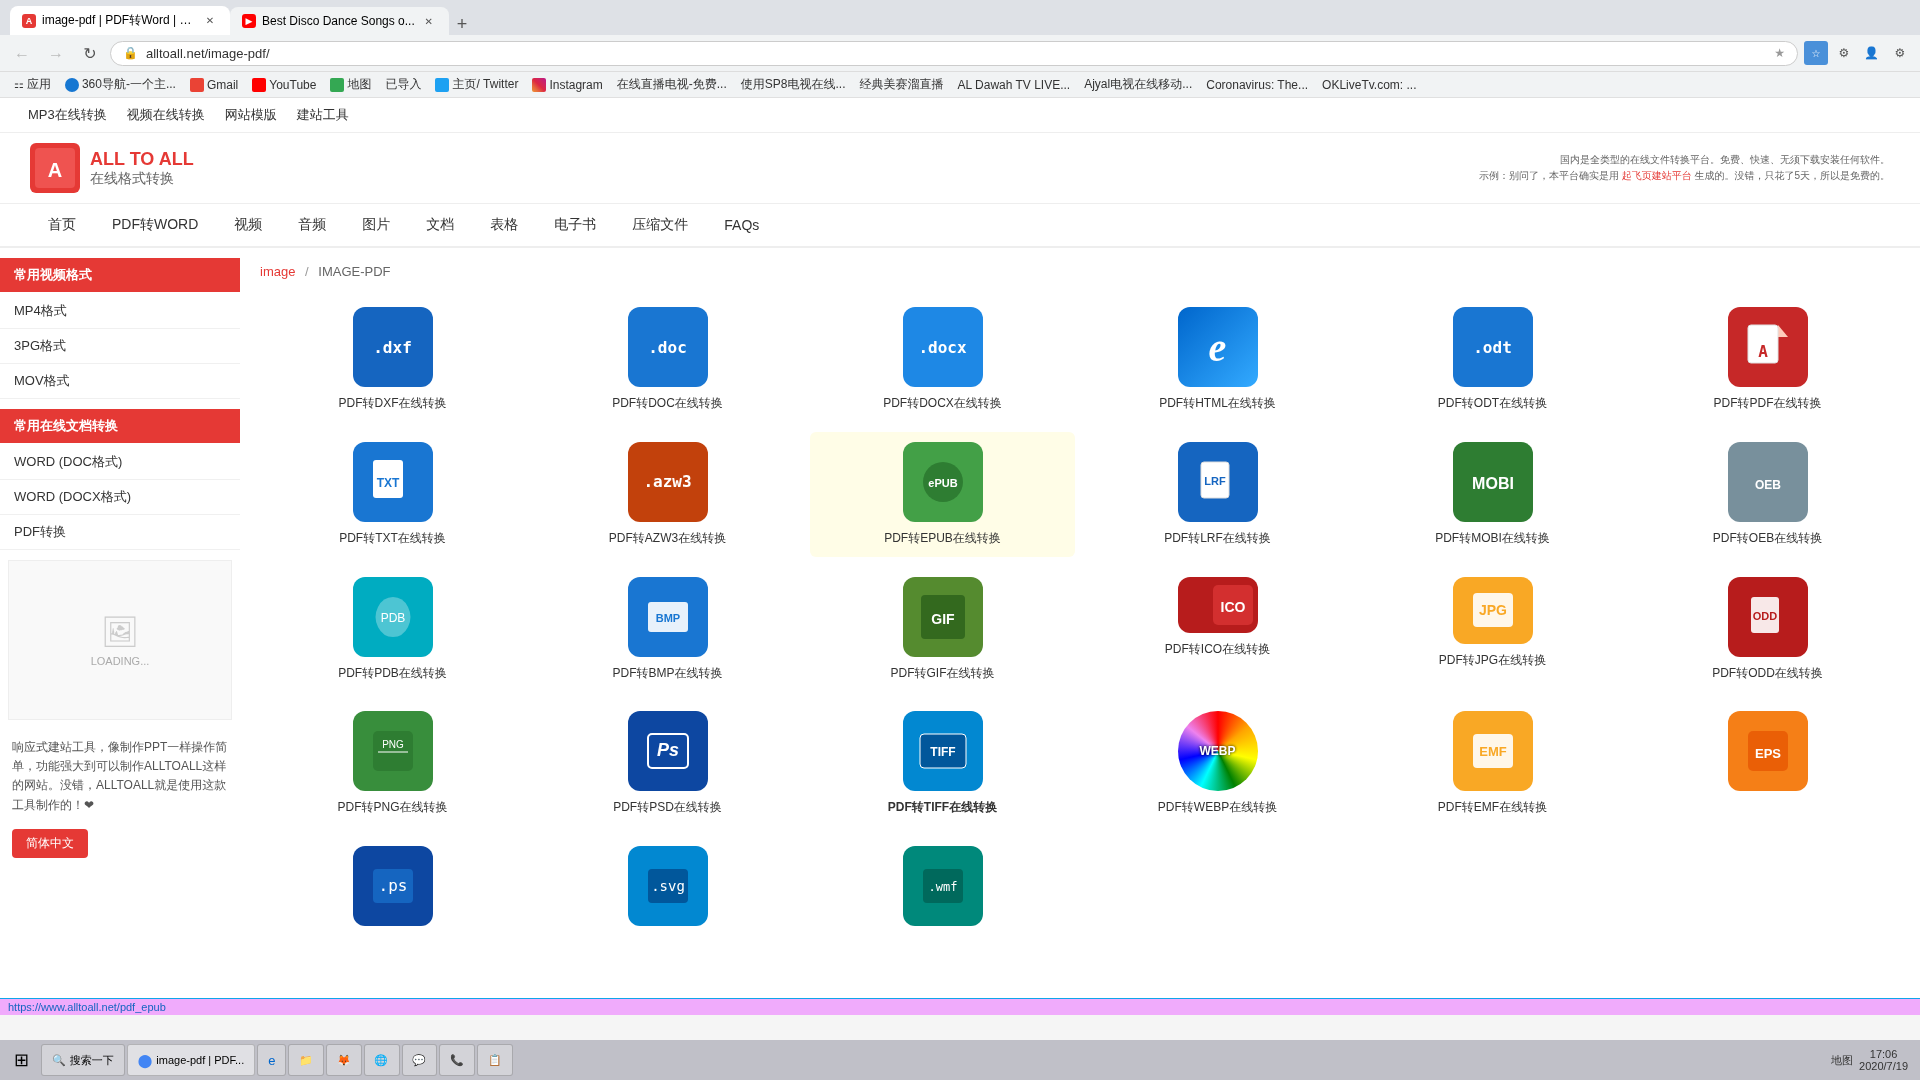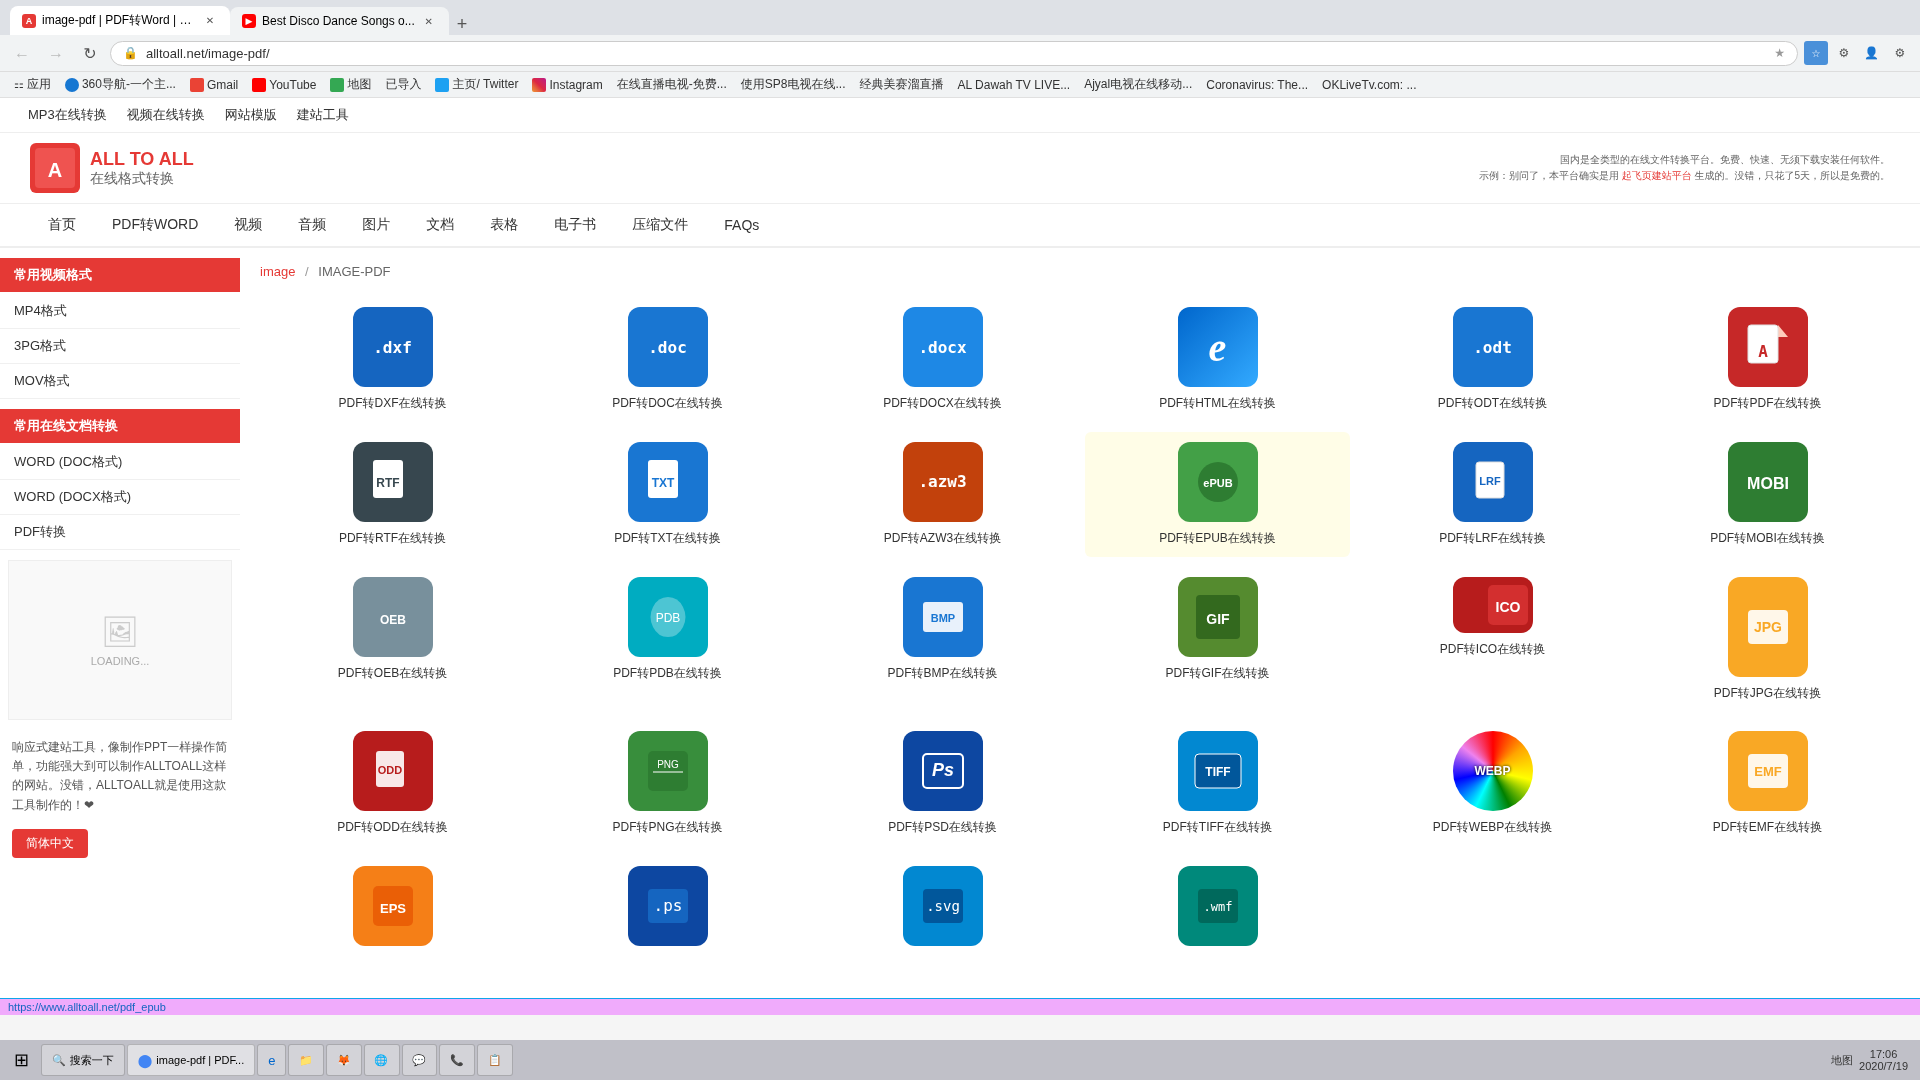--- a/index.html
+++ b/index.html
@@ -301,29 +301,20 @@
       <svg width="50" height="50" viewBox="0 0 50 50">
                 <rect x="5" y="3" width="30" height="38" rx="3" fill="white"></rect>
                 <polygon points="35,3 45,15 35,15" fill="#ffccbc"></polygon>
                 <rect x="5" y="3" width="30" height="38" rx="3" fill="none" stroke="#e0e0e0" stroke-width="1"></rect>
                 <text x="20" y="35" text-anchor="middle" fill="#C62828" font-size="16" font-weight="bold">A</text>
               </svg>
     </div>
             <span style="font-size:12px;color:#333;line-height:1.4;">PDF转PDF在线转换</span>
           </div>
           <div class="conversion-item">
-            <div style="background:#37474F; border-radius:12px; width:80px; height:80px; display:flex; align-items:center; justify-content:center; margin-bottom:8px;">
-      <svg width="50" height="50" viewBox="0 0 50 50">
-                <rect x="5" y="3" width="30" height="38" rx="3" fill="white"></rect>
-                <text x="20" y="30" text-anchor="middle" fill="#37474F" font-size="12" font-weight="bold">RTF</text>
-              </svg>
-    </div>
-            <span style="font-size:12px;color:#333;line-height:1.4;">PDF转RTF在线转换</span>
-          </div>
-          <div class="conversion-item">
             <div style="background:#1976D2; border-radius:12px; width:80px; height:80px; display:flex; align-items:center; justify-content:center; margin-bottom:8px;">
       <svg width="50" height="50" viewBox="0 0 50 50">
                 <rect x="5" y="3" width="30" height="38" rx="3" fill="white"></rect>
                 <text x="20" y="30" text-anchor="middle" fill="#1976D2" font-size="12" font-weight="bold">TXT</text>
               </svg>
     </div>
             <span style="font-size:12px;color:#333;line-height:1.4;">PDF转TXT在线转换</span>
           </div>
           <div class="conversion-item">
             <div style="background:#c2410c; border-radius:12px; width:80px; height:80px; display:flex; align-items:center; justify-content:center; margin-bottom:8px;">
@@ -395,21 +386,21 @@
           <div class="conversion-item">
             <div style="background:#B71C1C; border-radius:12px; width:80px; height:56px; display:flex; align-items:center; justify-content:flex-end; margin-bottom:8px;">
       <svg width="50" height="50" viewBox="0 0 50 50">
                 <rect x="5" y="5" width="40" height="40" rx="5" fill="#d32f2f"></rect>
                 <text x="25" y="32" text-anchor="middle" fill="white" font-size="14" font-weight="bold">ICO</text>
               </svg>
     </div>
             <span style="font-size:12px;color:#333;line-height:1.4;">PDF转ICO在线转换</span>
           </div>
           <div class="conversion-item">
-            <div style="background:#F9A825; border-radius:12px; width:80px; height:100px; display:flex; align-items:center; justify-content:center; margin-bottom:8px;">
+            <div style="background:#F9A825; border-radius:12px; width:80px; height:67px; display:flex; align-items:center; justify-content:center; margin-bottom:8px;">
       <svg width="50" height="50" viewBox="0 0 50 50">
                 <rect x="5" y="8" width="40" height="34" rx="4" fill="white" opacity="0.9"></rect>
                 <text x="25" y="30" text-anchor="middle" fill="#F9A825" font-size="14" font-weight="bold">JPG</text>
               </svg>
     </div>
             <span style="font-size:12px;color:#333;line-height:1.4;">PDF转JPG在线转换</span>
           </div>
           <div class="conversion-item">
             <div style="background:#B71C1C; border-radius:12px; width:80px; height:80px; display:flex; align-items:center; justify-content:center; margin-bottom:8px;">
       <svg width="50" height="50" viewBox="0 0 50 50">
@@ -438,21 +429,21 @@
     </div>
             <span style="font-size:12px;color:#333;line-height:1.4;">PDF转PSD在线转换</span>
           </div>
           <div class="conversion-item">
             <div style="background:#0288D1; border-radius:12px; width:80px; height:80px; display:flex; align-items:center; justify-content:center; margin-bottom:8px;">
       <svg width="50" height="50" viewBox="0 0 50 50">
                 <rect x="2" y="8" width="46" height="34" rx="4" fill="#01579B" stroke="white" stroke-width="1"></rect>
                 <text x="25" y="30" text-anchor="middle" fill="white" font-size="12" font-weight="bold">TIFF</text>
               </svg>
     </div>
-            <span style="font-size:12px;color:#333;line-height:1.4;">PDF转TIFF在线转换</span>
+            <span style="font-size:12px;color:#333;line-height:1.4;font-weight:bold;">PDF转TIFF在线转换</span>
           </div>
           <div class="conversion-item">
             <div style="background:conic-gradient(red,orange,yellow,green,cyan,blue,violet,red); border-radius:50%; width:80px; height:80px; display:flex; align-items:center; justify-content:center; margin-bottom:8px;">
       <span style="color:white;font-size:12px;font-weight:bold;text-shadow:0 0 3px black;">WEBP</span>
     </div>
             <span style="font-size:12px;color:#333;line-height:1.4;">PDF转WEBP在线转换</span>
           </div>
           <div class="conversion-item">
             <div style="background:#F9A825; border-radius:12px; width:80px; height:80px; display:flex; align-items:center; justify-content:center; margin-bottom:8px;">
       <svg width="50" height="50" viewBox="0 0 50 50">

